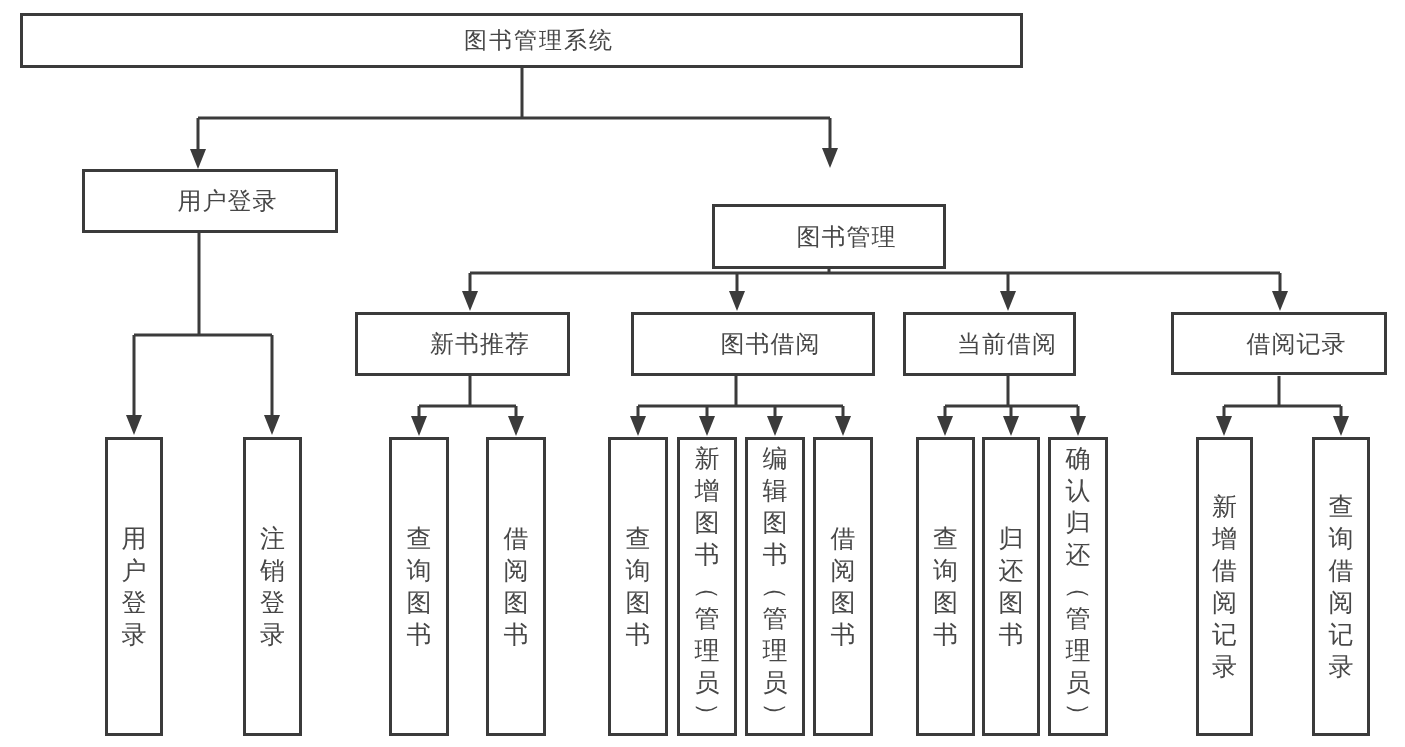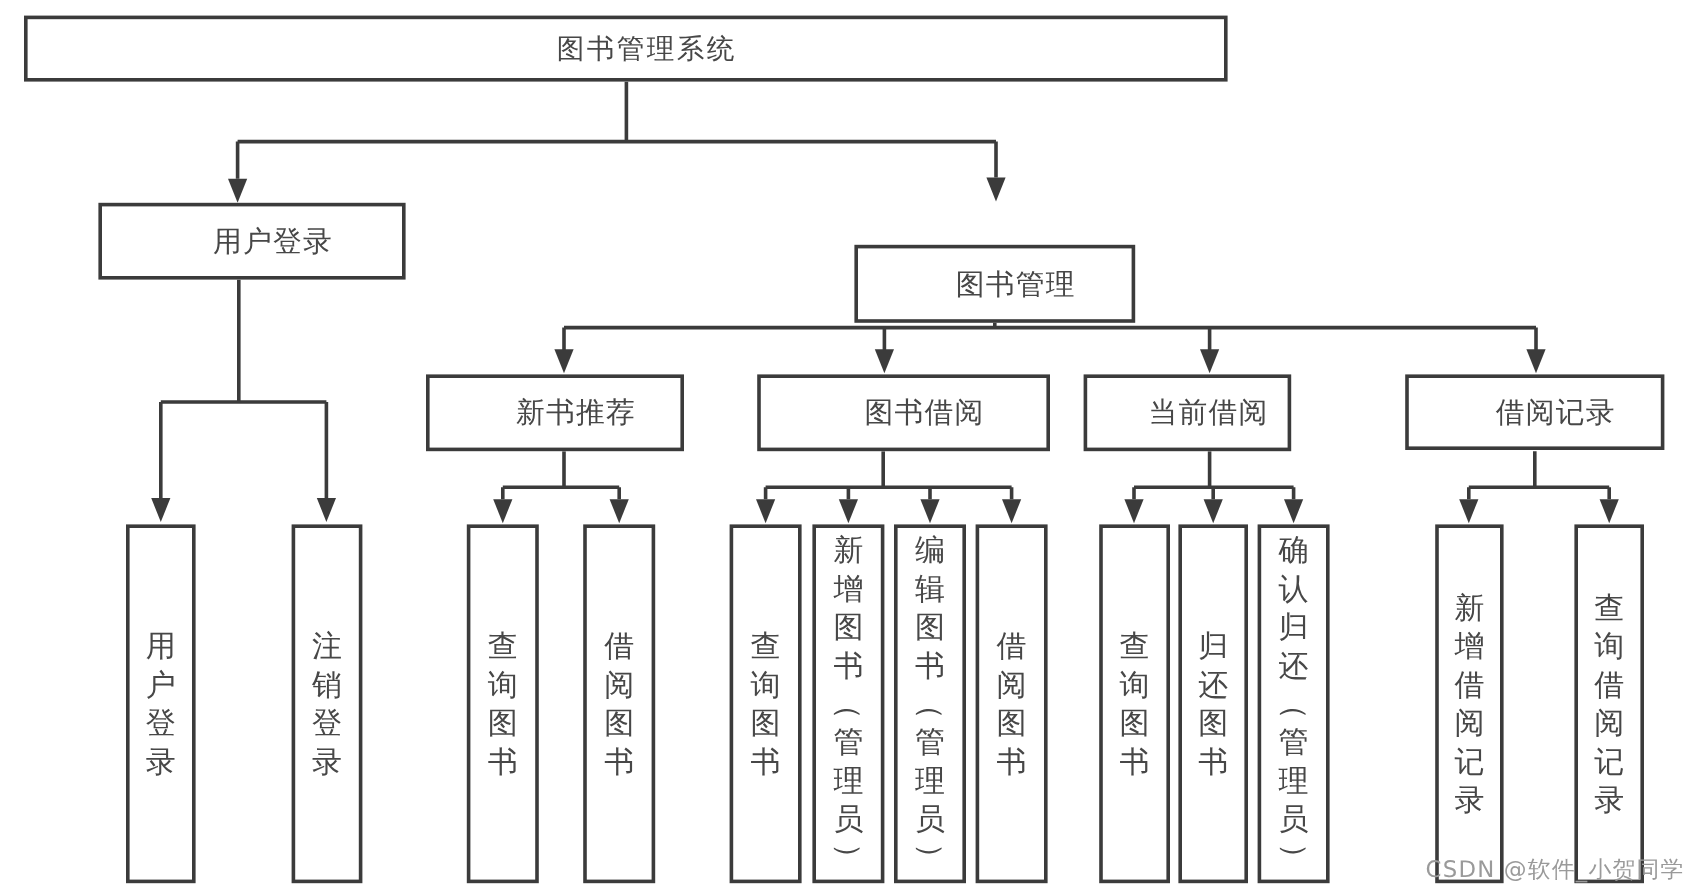--- a/index.html
+++ b/index.html
@@ -208,14 +208,13 @@
     <div class="vlabel">
         <span>查</span>
         <span>询</span>
         <span>借</span>
         <span>阅</span>
         <span>记</span>
         <span>录</span>
       </div>
   </div>
 
-  <div id="watermark">CSDN @软件_小贺同学</div>
 </div>
 
 </body></html>

